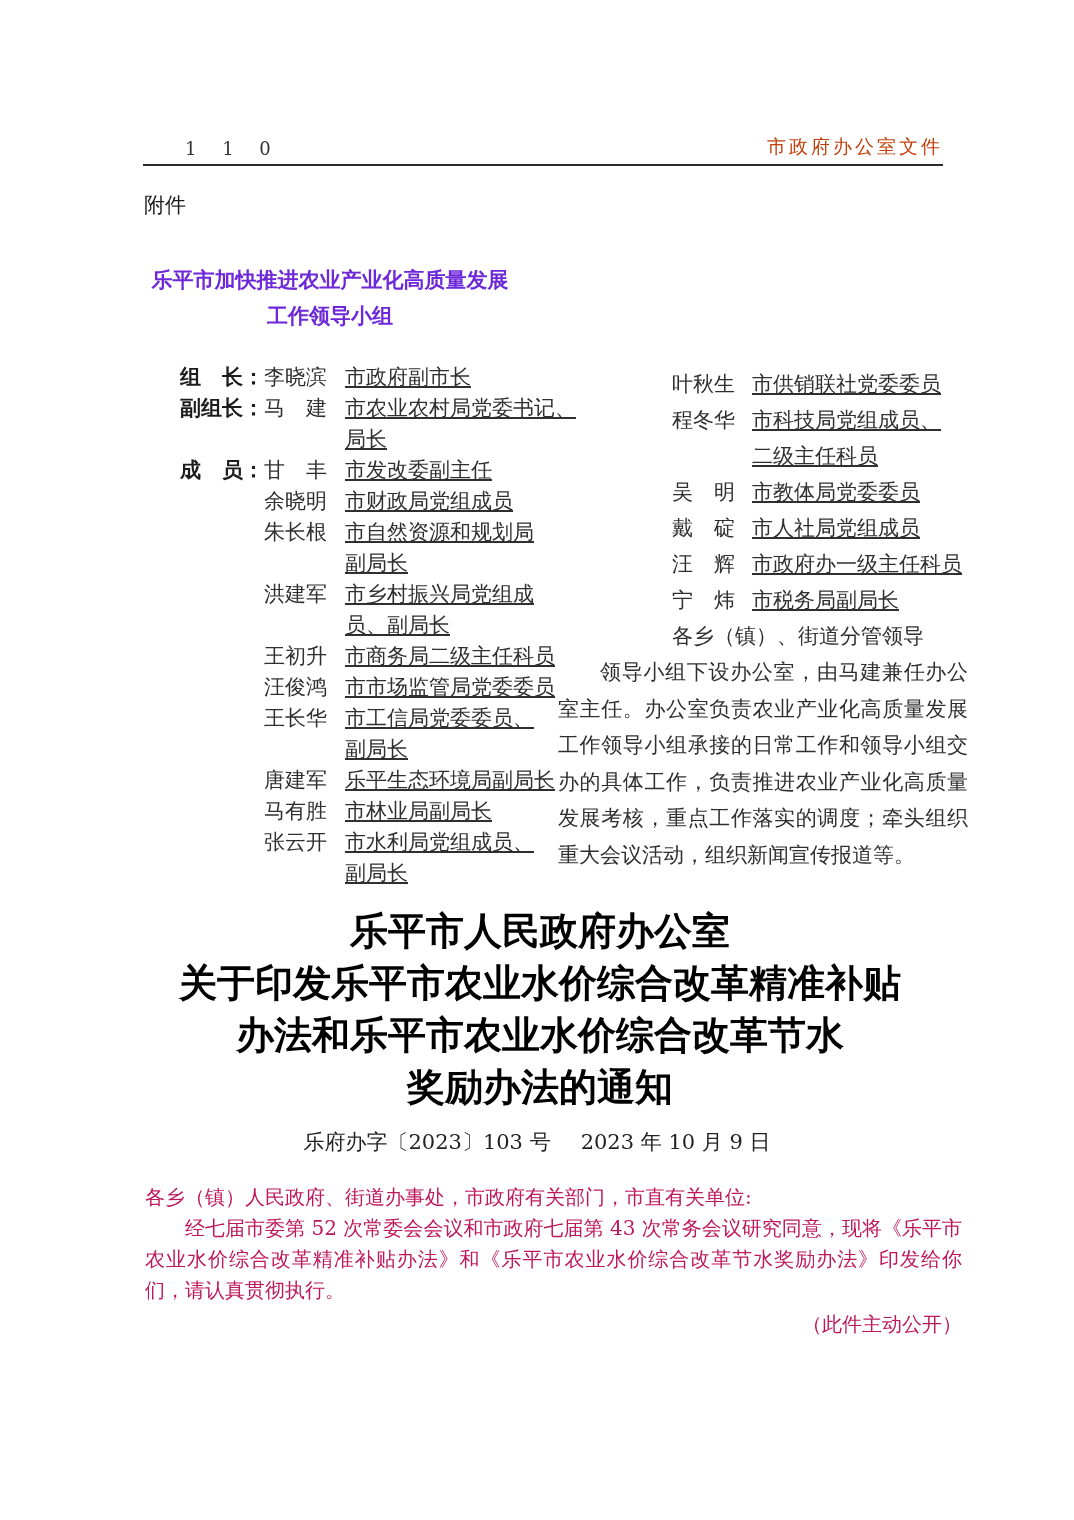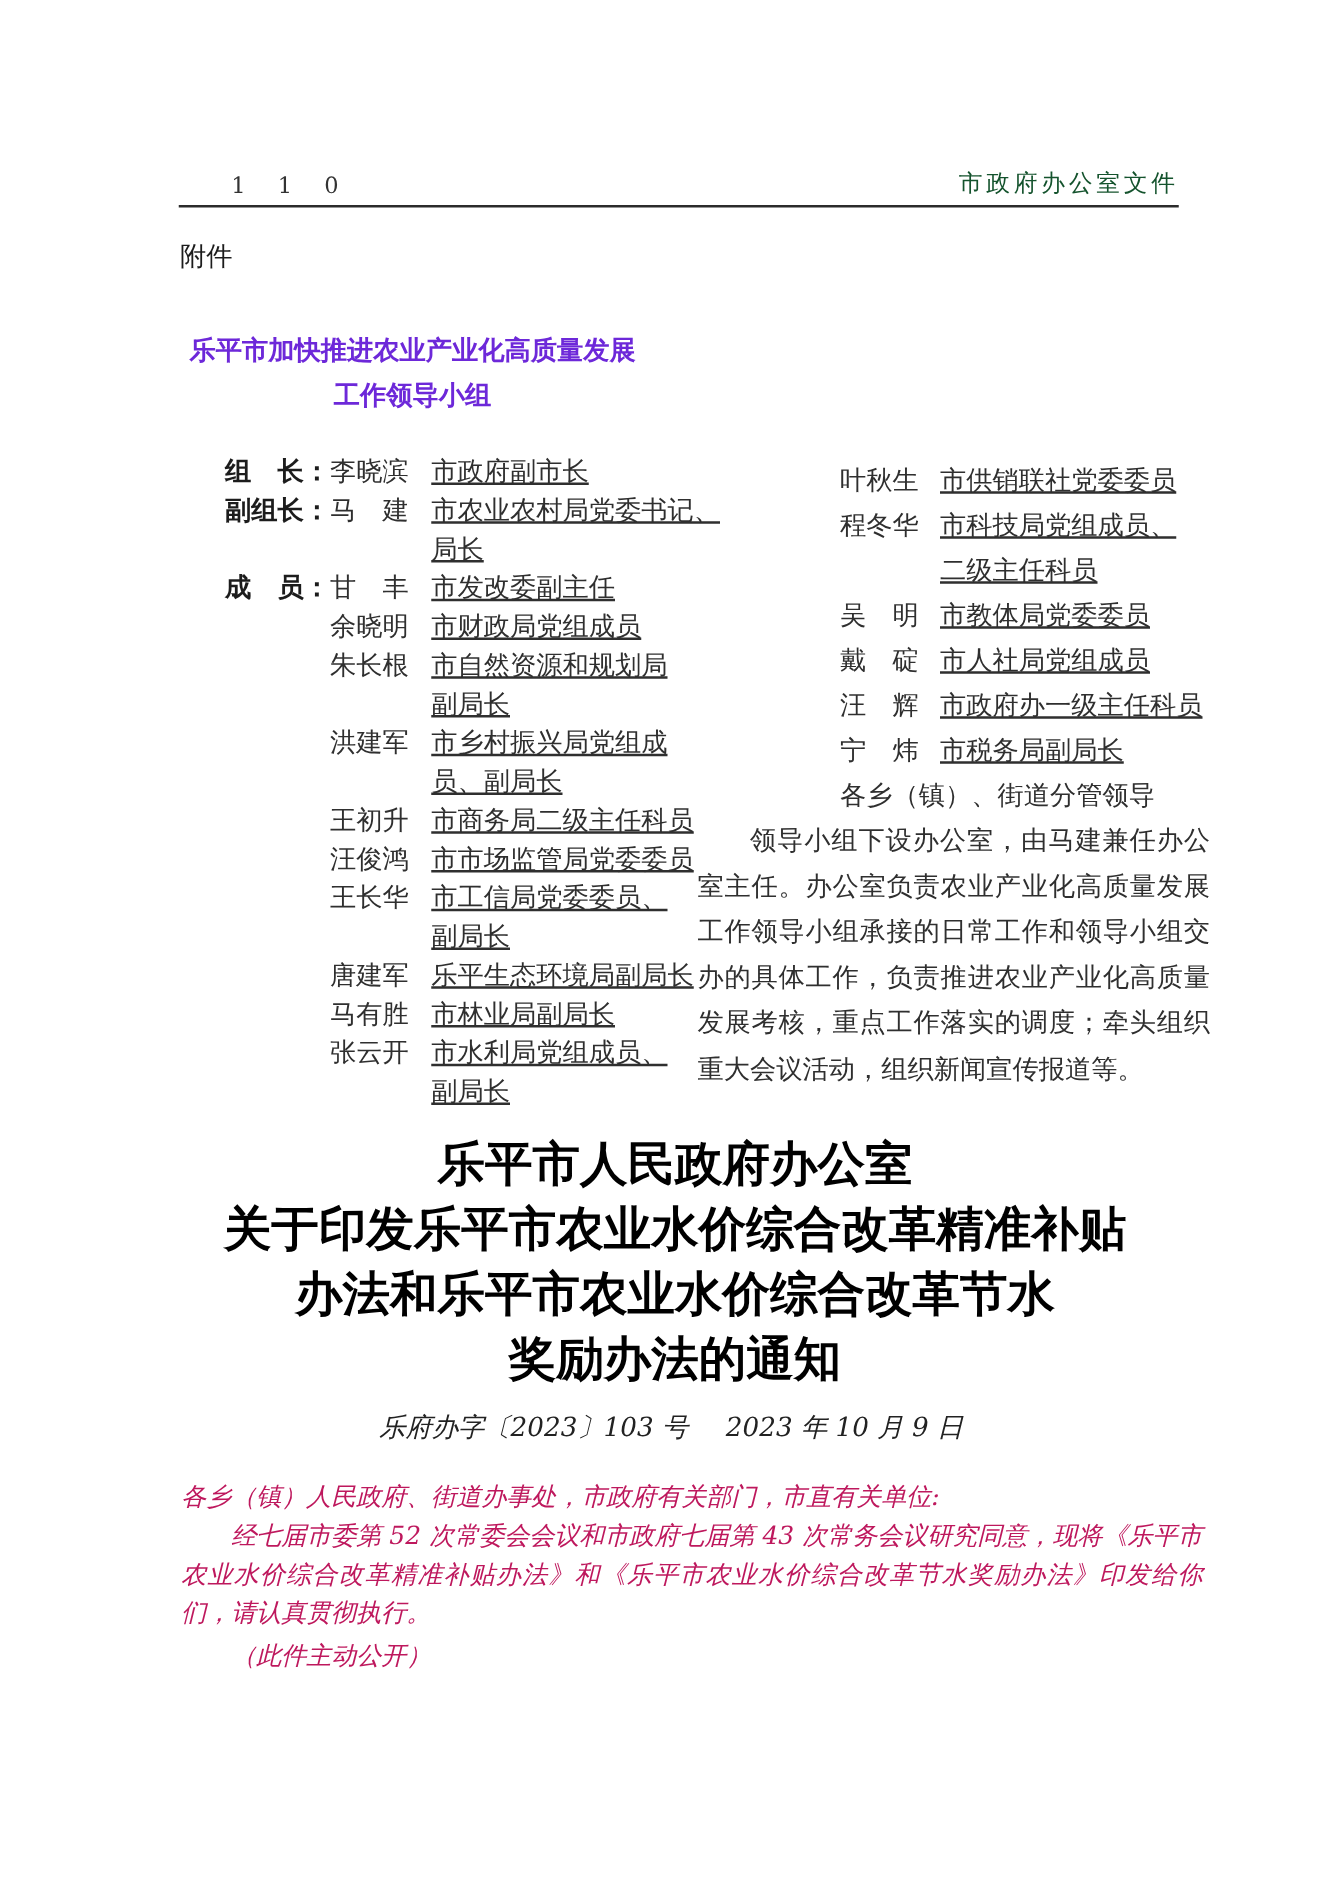--- a/index.html
+++ b/index.html
@@ -7,30 +7,30 @@
   .page {
     position:relative;
     width:1074px; height:1520px;
     background:#ffffff;
     overflow:hidden;
     font-family:"DejaVu Serif","Liberation Serif",serif;
     color:#2f2f2f;
   }
   .sans { font-family:"DejaVu Sans","Liberation Sans",sans-serif; }
   .serif { font-family:"DejaVu Serif","Liberation Serif",serif; }
-  .kai { font-family:"DejaVu Serif","Liberation Serif",serif; font-style:italic; }
+  .kai { font-family:"DejaVu Serif","Liberation Serif",serif; }
 
   
   .hdr-pagenum {
     position:absolute; left:145px; top:138px;
     font-size:18px; letter-spacing:10px; color:#333;margin-left:40px;
   }
   .hdr-doctype {
     position:absolute; right:131px; top:134px;
-    font-size:19px; letter-spacing:3px; color:#14532d;
+    font-size:19px; letter-spacing:3px; color:#c2410c;
   }
   .hdr-rule {
     position:absolute; left:143px; top:164px; width:800px;
     border-top:2px solid #2b2b2b; height:0;
   }
 
   
   .attachment {
     position:absolute; left:144px; top:191px;
     font-size:21px; font-weight:normal; color:#1c1c1c;
@@ -81,21 +81,21 @@
   }
   .doc-line .doc-date { margin-left:30px; }
 
   
   .notice-body {
     position:absolute; left:145px; top:1182px; width:817px;
     font-size:20px; line-height:31px; color:#be185d;
   }
   .notice-body .salutation { }
   .notice-body .body-para { text-indent:2em; text-align:justify; }
-  .notice-body .public-note { text-indent:2em; margin-top:3px; }
+  .notice-body .public-note { text-indent:2em; margin-top:3px;text-align:right; }
 </style>
 </head>
 <body>
 
 <div class="page">
 
   <div class="hdr-pagenum serif">1 1 0</div>
   <div class="hdr-doctype serif">市政府办公室文件</div>
   <div class="hdr-rule"></div>
 

